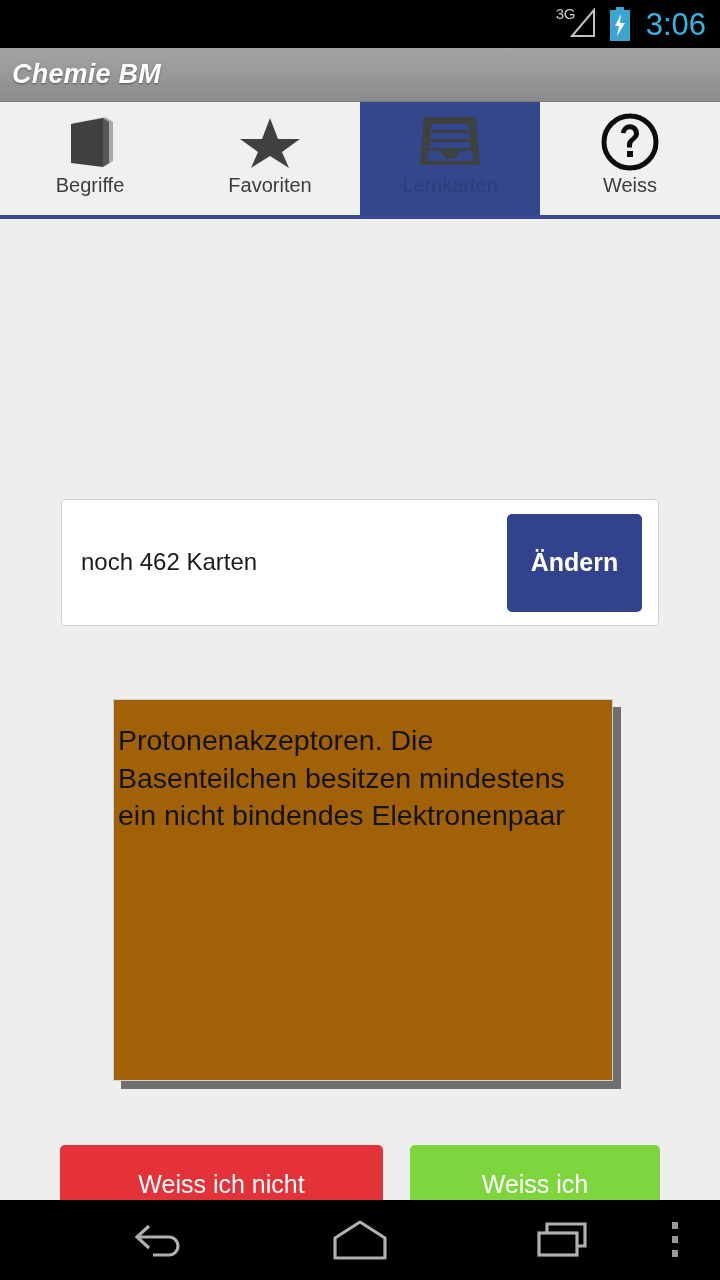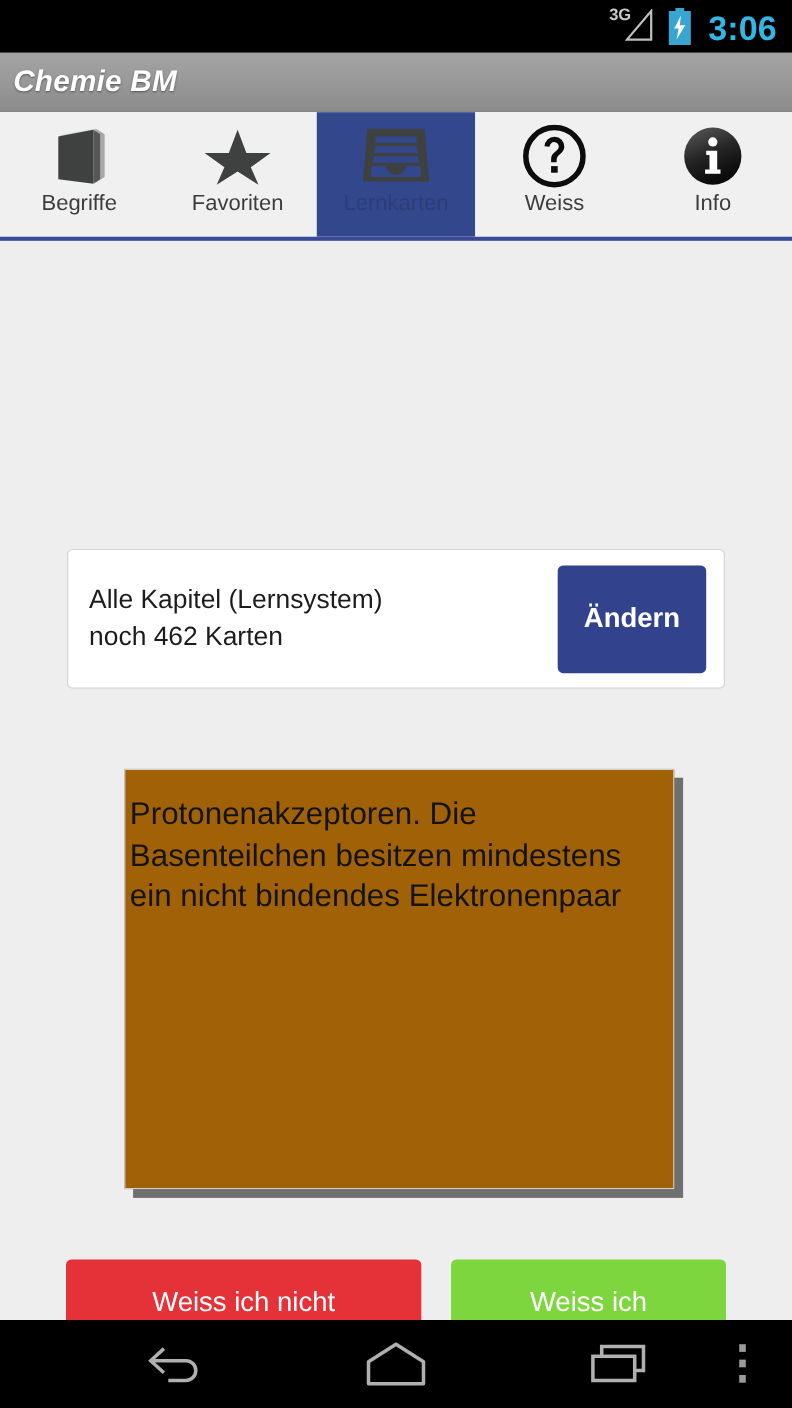--- a/index.html
+++ b/index.html
@@ -26,23 +26,22 @@
     height: 48px;
     background: #000000;
     display: flex;
     align-items: center;
     justify-content: flex-end;
     padding-right: 14px;
     flex: none;
   }
   .status-icons {
     display: flex;
-    align-items: flex-end;
+    align-items: center;
     gap: 10px;
-    font-weight: bold;
   }
   .signal-wrap {
     position: relative;
     width: 42px;
     height: 34px;
   }
   .signal-3g {
     position: absolute;
     top: -2px;
     left: 0px;
@@ -315,44 +314,26 @@
       <div class="tab-icon">
         <svg width="62" height="58" viewBox="0 0 62 58">
           <circle cx="31" cy="29" r="26" fill="none" stroke="#0c0c0c" stroke-width="5"></circle>
           <path d="M22,20 a9,9 0 0 1 18,0.5 c0,6 -7,7 -7,12 l0,2 l-5,0 l0,-3 c0,-6 7,-7 7,-11 a4.2,4.2 0 0 0 -8.4,-0.2 Z" fill="#0c0c0c"></path>
           <rect x="28" y="38" width="6" height="6" fill="#0c0c0c"></rect>
         </svg>
       </div>
       <span class="tab-label">Weiss</span>
     </div>
 
-    <div class="tab">
-      <div class="tab-icon">
-        <svg width="62" height="58" viewBox="0 0 62 58">
-          <defs>
-            <linearGradient id="infoGrad" x1="0" y1="0" x2="0.4" y2="1">
-              <stop offset="0%" stop-color="#5d5d5d"></stop>
-              <stop offset="55%" stop-color="#242424"></stop>
-              <stop offset="100%" stop-color="#0a0a0a"></stop>
-            </linearGradient>
-          </defs>
-          <circle cx="31" cy="29" r="26" fill="url(#infoGrad)"></circle>
-          <circle cx="31" cy="16" r="4.2" fill="#ffffff"></circle>
-          <path d="M25,24 L35,24 L35,41 L38,41 L38,45 L24,45 L24,41 L28,41 L28,28 L25,28 Z" fill="#ffffff"></path>
-        </svg>
-      </div>
-      <span class="tab-label">Info</span>
-    </div>
   </div>
 
   <div class="content">
 
     <div class="chapter-card">
       <div class="chapter-text">
-        <span class="chapter-line">Alle Kapitel (Lernsystem)</span>
         <span class="chapter-line">noch 462 Karten</span>
       </div>
       <button class="change-button">Ändern</button>
     </div>
 
     <div class="flashcard-wrap">
       <div class="flashcard-shadow"></div>
       <div class="flashcard">
         <div class="flashcard-text">Protonenakzeptoren. Die Basenteilchen besitzen mindestens ein nicht bindendes Elektronenpaar</div>
       </div>

